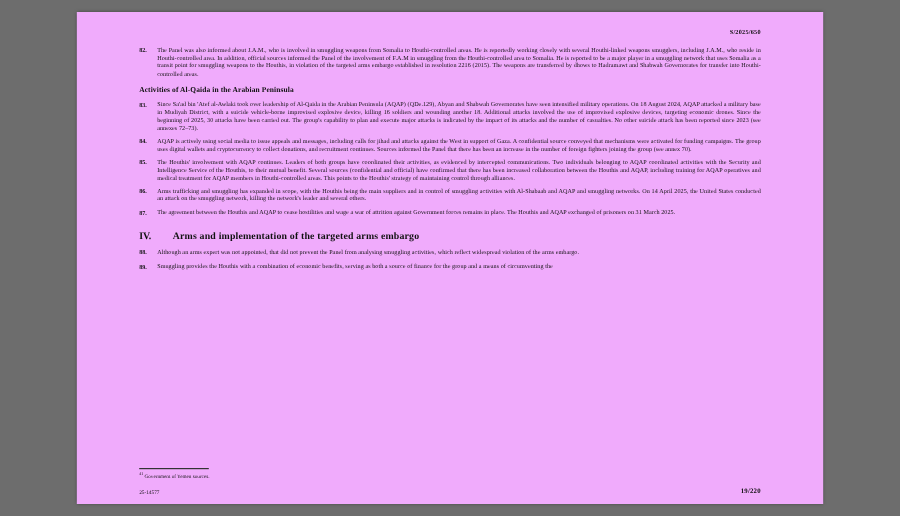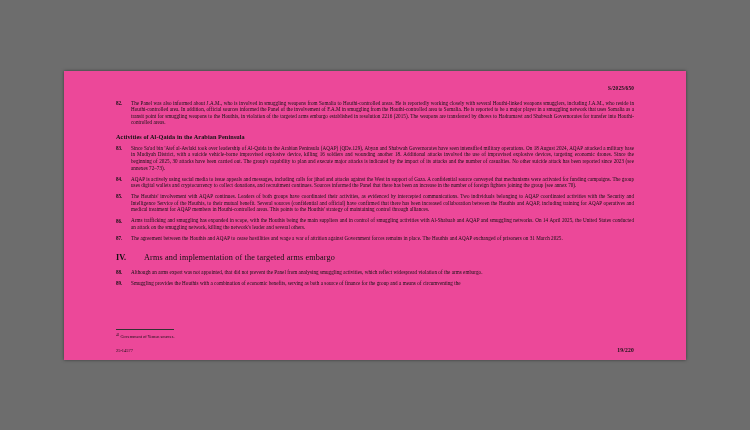--- a/index.html
+++ b/index.html
@@ -16,22 +16,22 @@
     width: 750px;
     height: 430px;
     background: #6d6d6d;
     display: flex;
     align-items: center;
     justify-content: center;
   }
   .page {
     position: relative;
     width: 622px;
-    height: 289px;
-    background: #ec4899;
+    height: 410px;
+    background: #f0abfc;
     box-shadow: 0 0 3px rgba(0,0,0,0.5);
     overflow: hidden;
   }
   .page-inner {
     position: absolute;
     left: 0; right: 0; top: 0; bottom: 0;
     padding: 14px 52px 12px 52px;
     box-sizing: border-box;
   }
   .doc-symbol {
@@ -83,21 +83,21 @@
   }
   .chapter-num {
     width: 28px;
     flex: 0 0 28px;
     font-size: 8.2px;
     font-weight: bold;
     color: #111;
   }
   .chapter-title {
     font-size: 8.2px;
-    font-weight: normal;
+    font-weight: bold;
     color: #111;
     letter-spacing: 0.15px;
   }
   .footnote-zone {
     position: absolute;
     left: 52px;
     right: 52px;
     bottom: 20px;
   }
   .footnote-rule {

